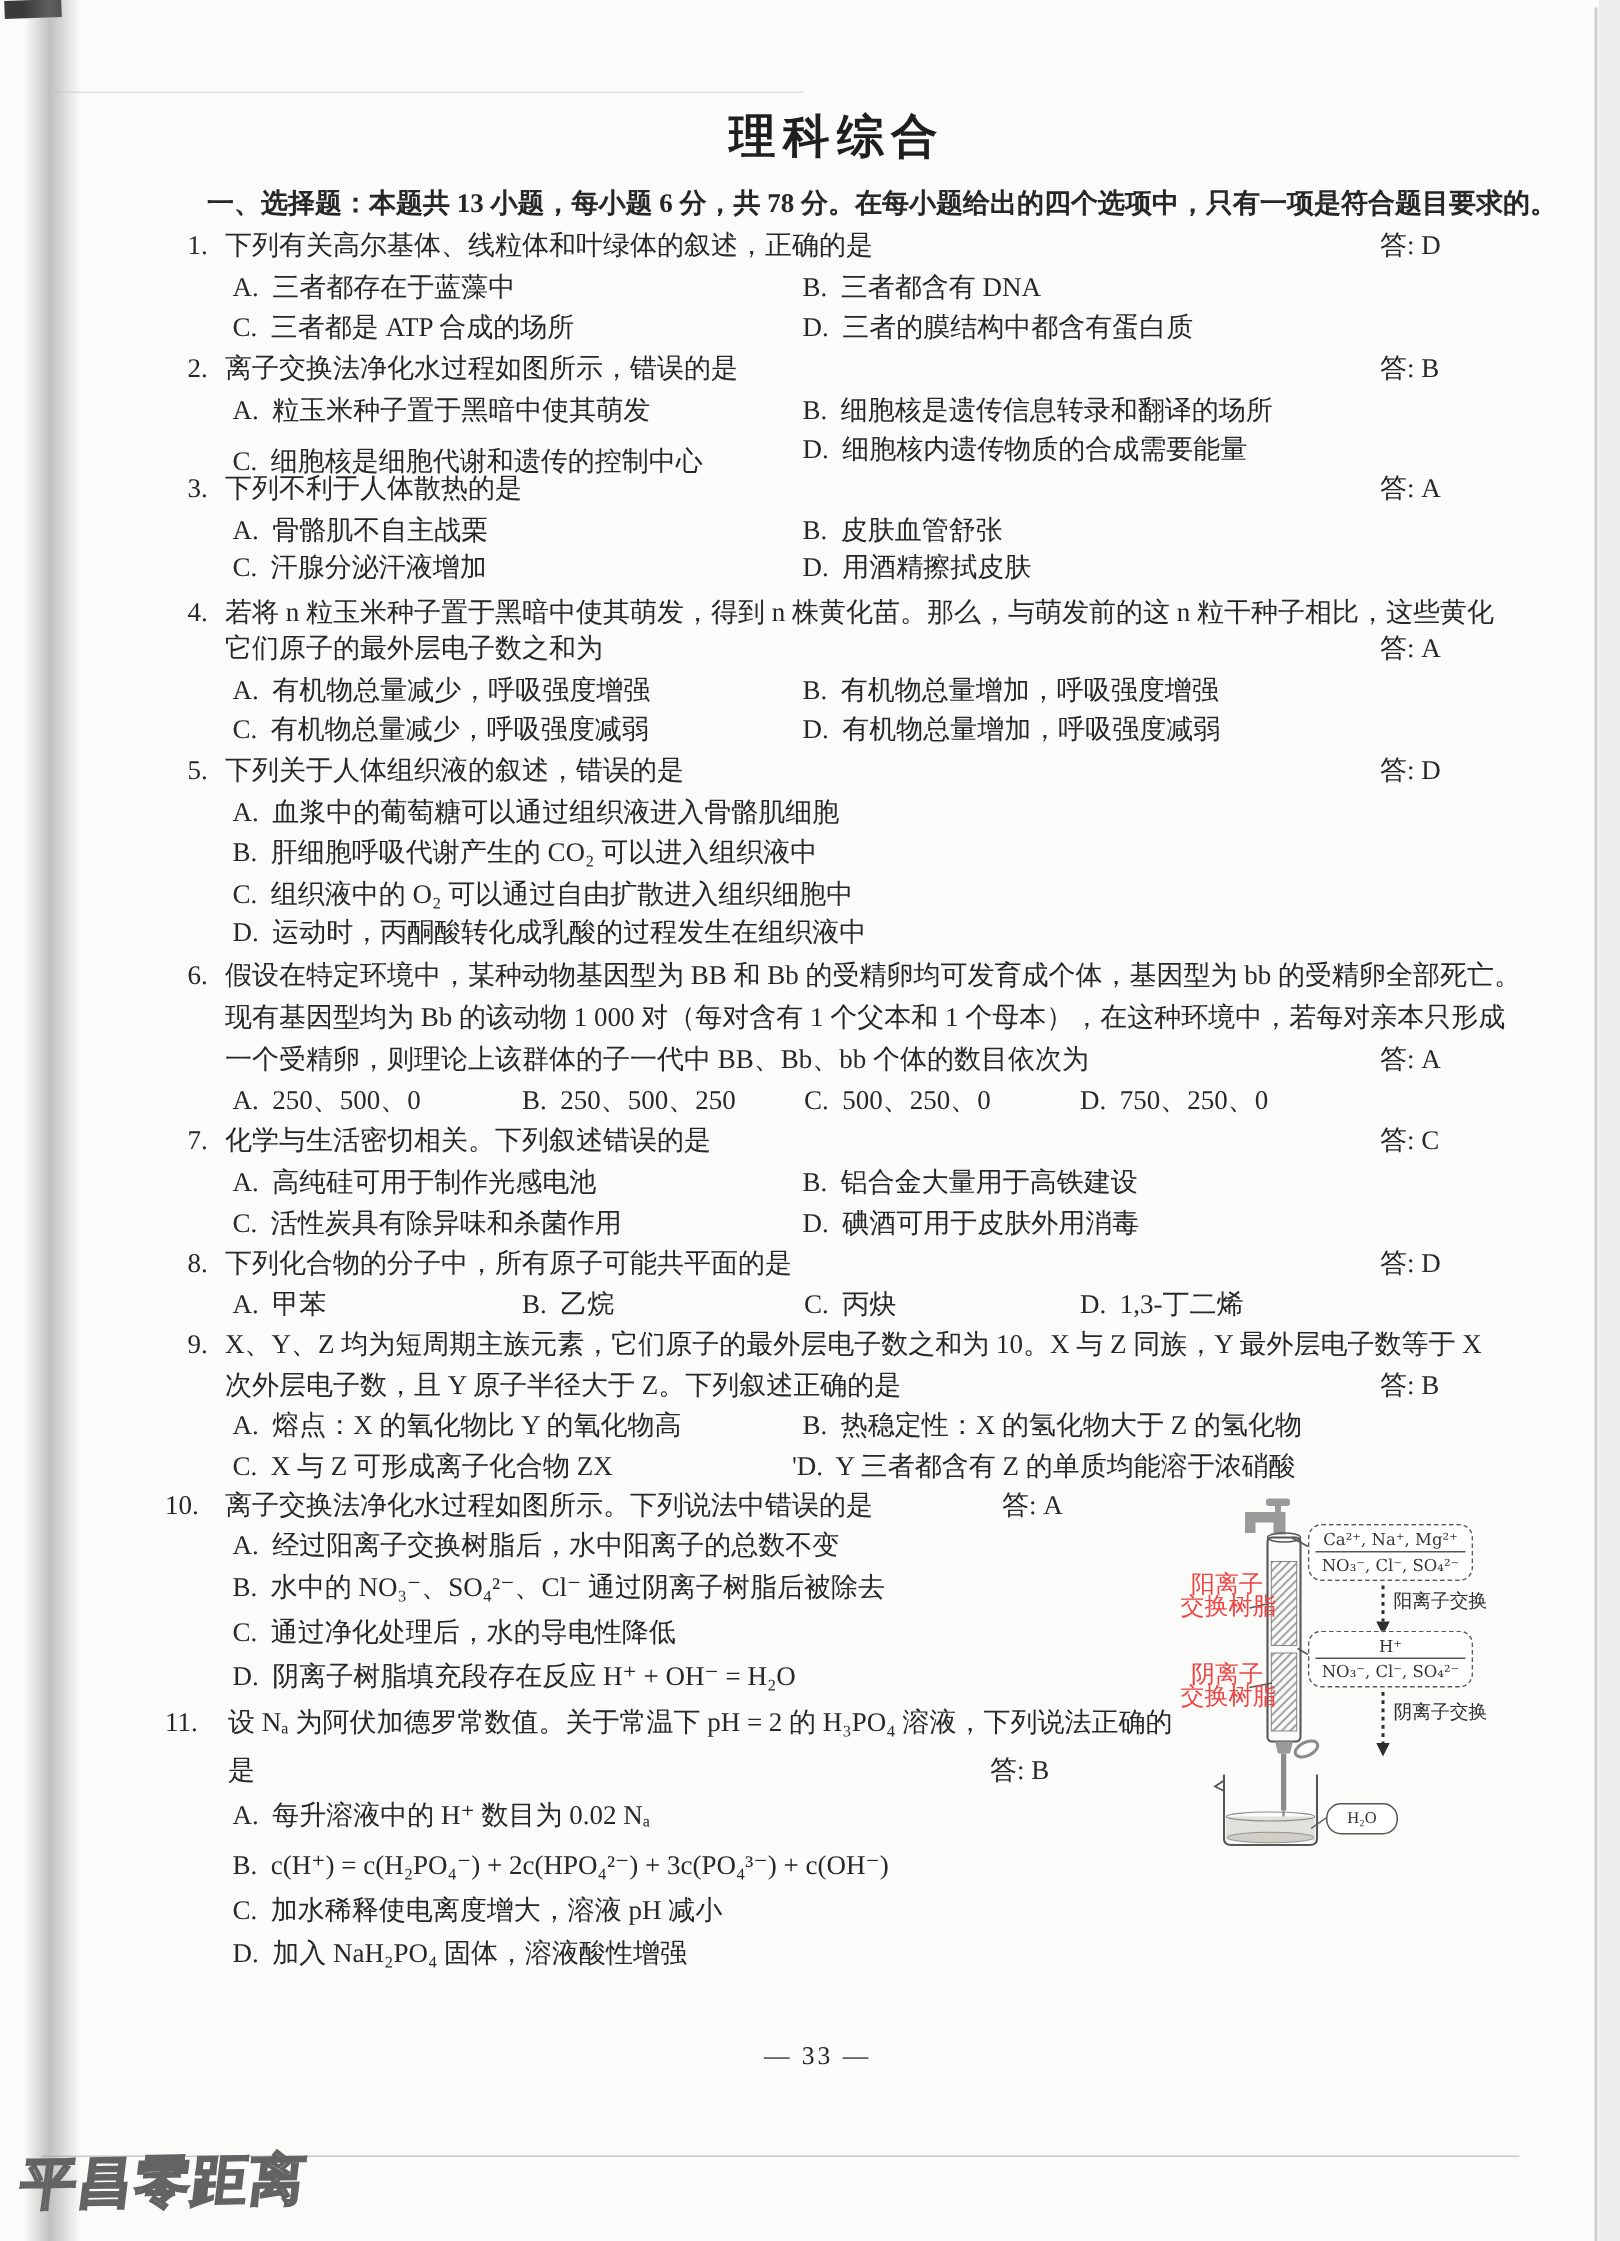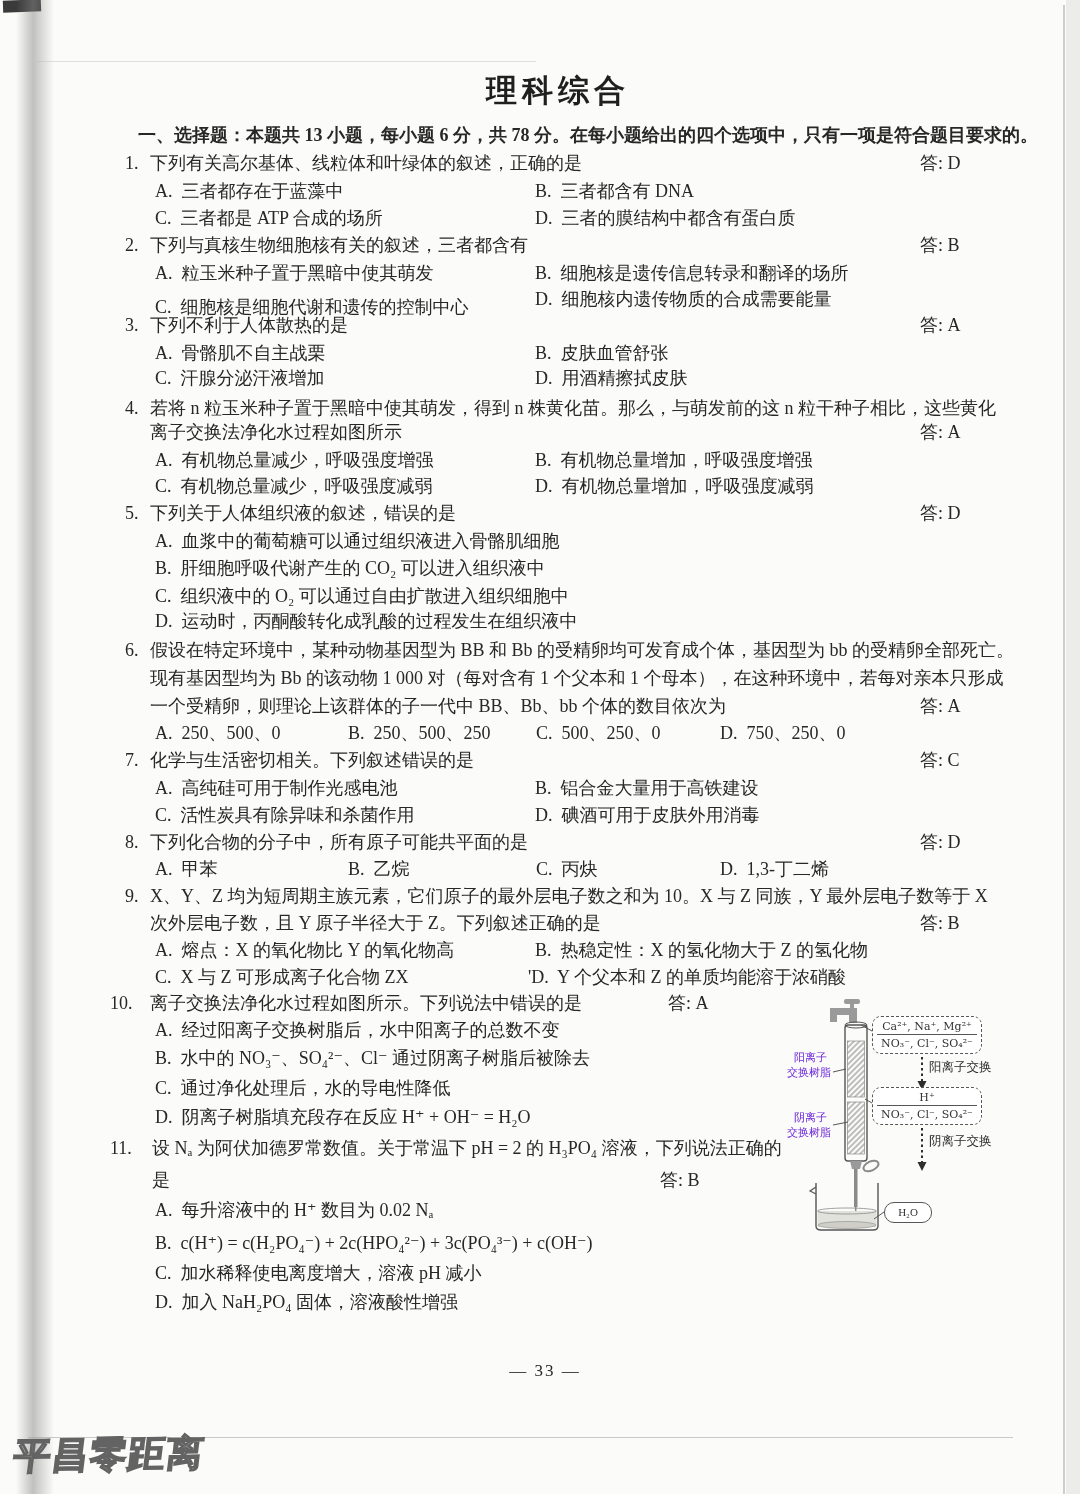--- a/index.html
+++ b/index.html
@@ -25,21 +25,21 @@
     position:absolute;left:14px;top:1430px;
     font-family:"DejaVu Sans",sans-serif;font-size:37px;font-weight:bold;letter-spacing:1px;
     color:rgba(200,200,200,.55);-webkit-text-stroke:1.4px #636363;transform:skewX(-8deg) rotate(-1deg);
   }
   
   .dbox{position:absolute;border:1.2px dashed #565656;border-radius:9px;background:rgba(255,255,255,.92);
     text-align:center;font-size:11px;line-height:15px;padding:2px 4px;width:100px;
     font-family:"DejaVu Serif",serif;color:#333;}
   .dbox .r1{border-bottom:1px solid #565656;padding:0 2px;white-space:pre;}
   .dbox .r2{padding:1px 2px 0;white-space:pre;}
-  .dlabel{position:absolute;font-size:11px;line-height:14px;white-space:pre;color:#6d28d9;}
+  .dlabel{position:absolute;font-size:16px;line-height:14px;white-space:pre;color:#ef4444;}
   .alabel{position:absolute;font-size:12.5px;line-height:15px;white-space:pre;color:#2d2d2d;}
   .wbox{position:absolute;left:884px;top:1202px;width:46px;height:19px;border:1.1px solid #565656;
     border-radius:10px;text-align:center;font-size:11px;line-height:19px;background:rgba(255,255,255,.92);color:#333;}
   .diag-svg{position:absolute;left:780px;top:995px;}
 </style>
 </head>
 <body>
 
 <div class="corner-mark"></div>
 <div class="spine-shadow"></div>
@@ -53,38 +53,38 @@
 
 <div class="t" style="left:125px;top:152px;">1.</div>
 <div class="t" style="left:150px;top:152px;">下列有关高尔基体、线粒体和叶绿体的叙述，正确的是</div>
 <div class="t" style="left:920px;top:152px;">答: D</div>
 <div class="t" style="left:155px;top:180px;">A.  三者都存在于蓝藻中</div>
 <div class="t" style="left:535px;top:180px;">B.  三者都含有 DNA</div>
 <div class="t" style="left:155px;top:207px;">C.  三者都是 ATP 合成的场所</div>
 <div class="t" style="left:535px;top:207px;">D.  三者的膜结构中都含有蛋白质</div>
 
 <div class="t" style="left:125px;top:234px;">2.</div>
-<div class="t" style="left:150px;top:234px;">下列与真核生物细胞核有关的叙述，三者都含有</div>
+<div class="t" style="left:150px;top:234px;">离子交换法净化水过程如图所示，错误的是</div>
 <div class="t" style="left:920px;top:234px;">答: B</div>
 <div class="t" style="left:155px;top:262px;">A.  粒玉米种子置于黑暗中使其萌发</div>
 <div class="t" style="left:535px;top:262px;">B.  细胞核是遗传信息转录和翻译的场所</div>
 <div class="t" style="left:155px;top:296px;">C.  细胞核是细胞代谢和遗传的控制中心</div>
 <div class="t" style="left:535px;top:288px;">D.  细胞核内遗传物质的合成需要能量</div>
 
 <div class="t" style="left:125px;top:314px;">3.</div>
 <div class="t" style="left:150px;top:314px;">下列不利于人体散热的是</div>
 <div class="t" style="left:920px;top:314px;">答: A</div>
 <div class="t" style="left:155px;top:342px;">A.  骨骼肌不自主战栗</div>
 <div class="t" style="left:535px;top:342px;">B.  皮肤血管舒张</div>
 <div class="t" style="left:155px;top:367px;">C.  汗腺分泌汗液增加</div>
 <div class="t" style="left:535px;top:367px;">D.  用酒精擦拭皮肤</div>
 
 <div class="t" style="left:125px;top:397px;">4.</div>
 <div class="t" style="left:150px;top:397px;">若将 n 粒玉米种子置于黑暗中使其萌发，得到 n 株黄化苗。那么，与萌发前的这 n 粒干种子相比，这些黄化</div>
-<div class="t" style="left:150px;top:421px;">离子交换法净化水过程如图所示</div>
+<div class="t" style="left:150px;top:421px;">它们原子的最外层电子数之和为</div>
 <div class="t" style="left:920px;top:421px;">答: A</div>
 <div class="t" style="left:155px;top:449px;">A.  有机物总量减少，呼吸强度增强</div>
 <div class="t" style="left:535px;top:449px;">B.  有机物总量增加，呼吸强度增强</div>
 <div class="t" style="left:155px;top:475px;">C.  有机物总量减少，呼吸强度减弱</div>
 <div class="t" style="left:535px;top:475px;">D.  有机物总量增加，呼吸强度减弱</div>
 
 <div class="t" style="left:125px;top:502px;">5.</div>
 <div class="t" style="left:150px;top:502px;">下列关于人体组织液的叙述，错误的是</div>
 <div class="t" style="left:920px;top:502px;">答: D</div>
 <div class="t" style="left:155px;top:530px;">A.  血浆中的葡萄糖可以通过组织液进入骨骼肌细胞</div>
@@ -118,21 +118,21 @@
 <div class="t" style="left:536px;top:858px;">C.  丙炔</div>
 <div class="t" style="left:720px;top:858px;">D.  1,3-丁二烯</div>
 
 <div class="t" style="left:125px;top:885px;">9.</div>
 <div class="t" style="left:150px;top:885px;">X、Y、Z 均为短周期主族元素，它们原子的最外层电子数之和为 10。X 与 Z 同族，Y 最外层电子数等于 X</div>
 <div class="t" style="left:150px;top:912px;">次外层电子数，且 Y 原子半径大于 Z。下列叙述正确的是</div>
 <div class="t" style="left:920px;top:912px;">答: B</div>
 <div class="t" style="left:155px;top:939px;">A.  熔点：X 的氧化物比 Y 的氧化物高</div>
 <div class="t" style="left:535px;top:939px;">B.  热稳定性：X 的氢化物大于 Z 的氢化物</div>
 <div class="t" style="left:155px;top:966px;">C.  X 与 Z 可形成离子化合物 ZX</div>
-<div class="t" style="left:528px;top:966px;">'D.  Y 个父本和 Z 的单质均能溶于浓硝酸</div>
+<div class="t" style="left:528px;top:966px;">'D.  Y 三者都含有 Z 的单质均能溶于浓硝酸</div>
 
 <div class="t" style="left:110px;top:992px;">10.</div>
 <div class="t" style="left:150px;top:992px;">离子交换法净化水过程如图所示。下列说法中错误的是</div>
 <div class="t" style="left:668px;top:992px;">答: A</div>
 <div class="t" style="left:155px;top:1019px;">A.  经过阳离子交换树脂后，水中阳离子的总数不变</div>
 <div class="t" style="left:155px;top:1047px;">B.  水中的 NO₃⁻、SO₄²⁻、Cl⁻ 通过阴离子树脂后被除去</div>
 <div class="t" style="left:155px;top:1077px;">C.  通过净化处理后，水的导电性降低</div>
 <div class="t" style="left:155px;top:1106px;">D.  阴离子树脂填充段存在反应 H⁺ + OH⁻ = H₂O</div>
 
 <div class="t" style="left:110px;top:1137px;">11.</div>

